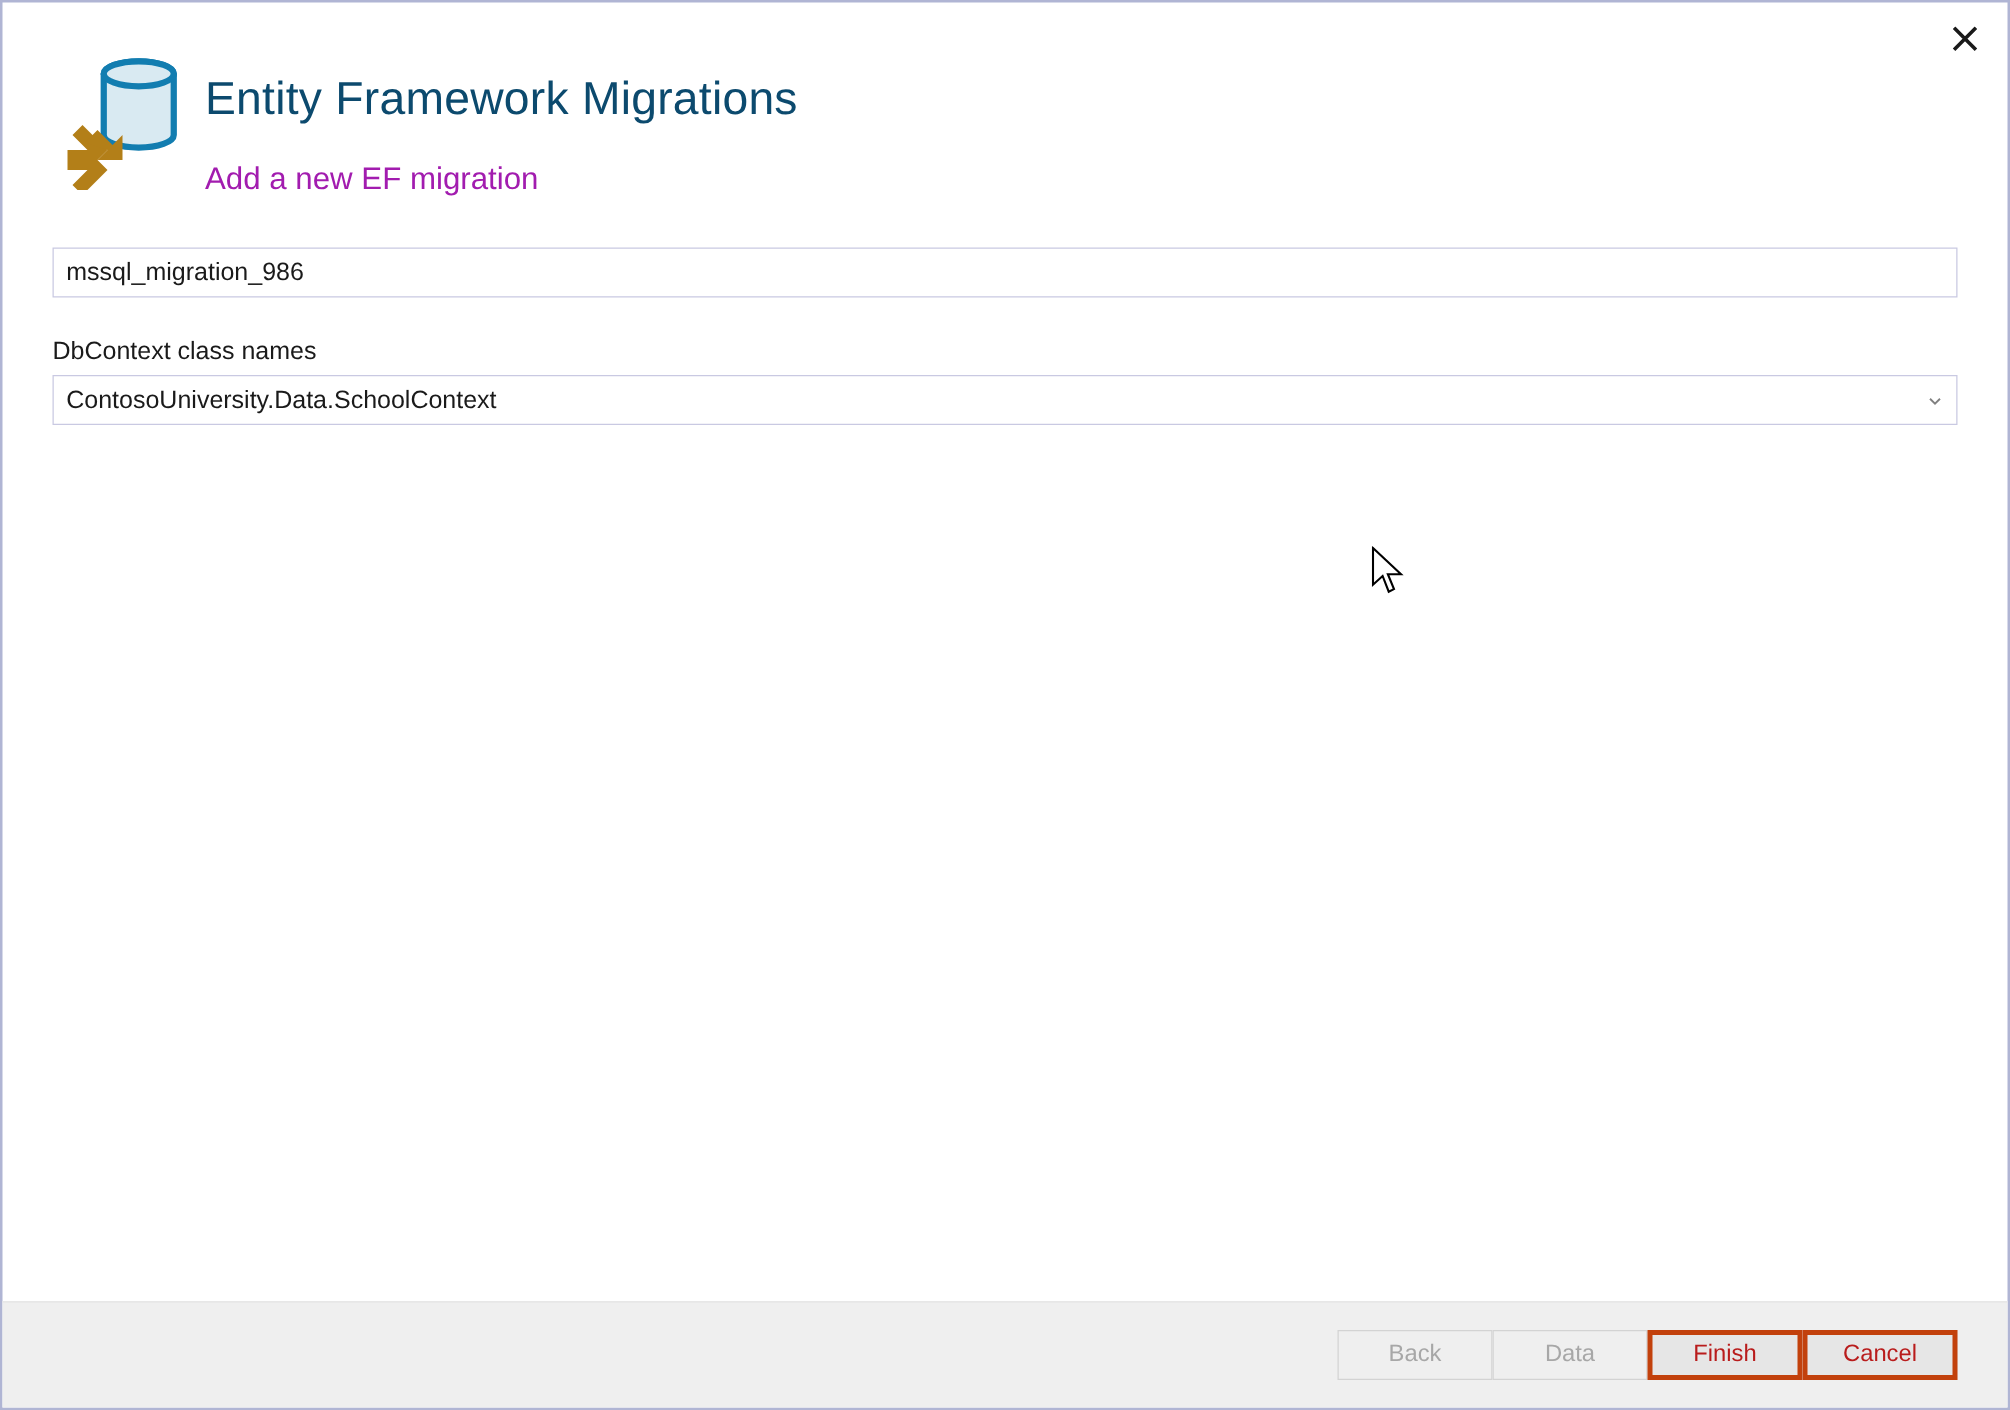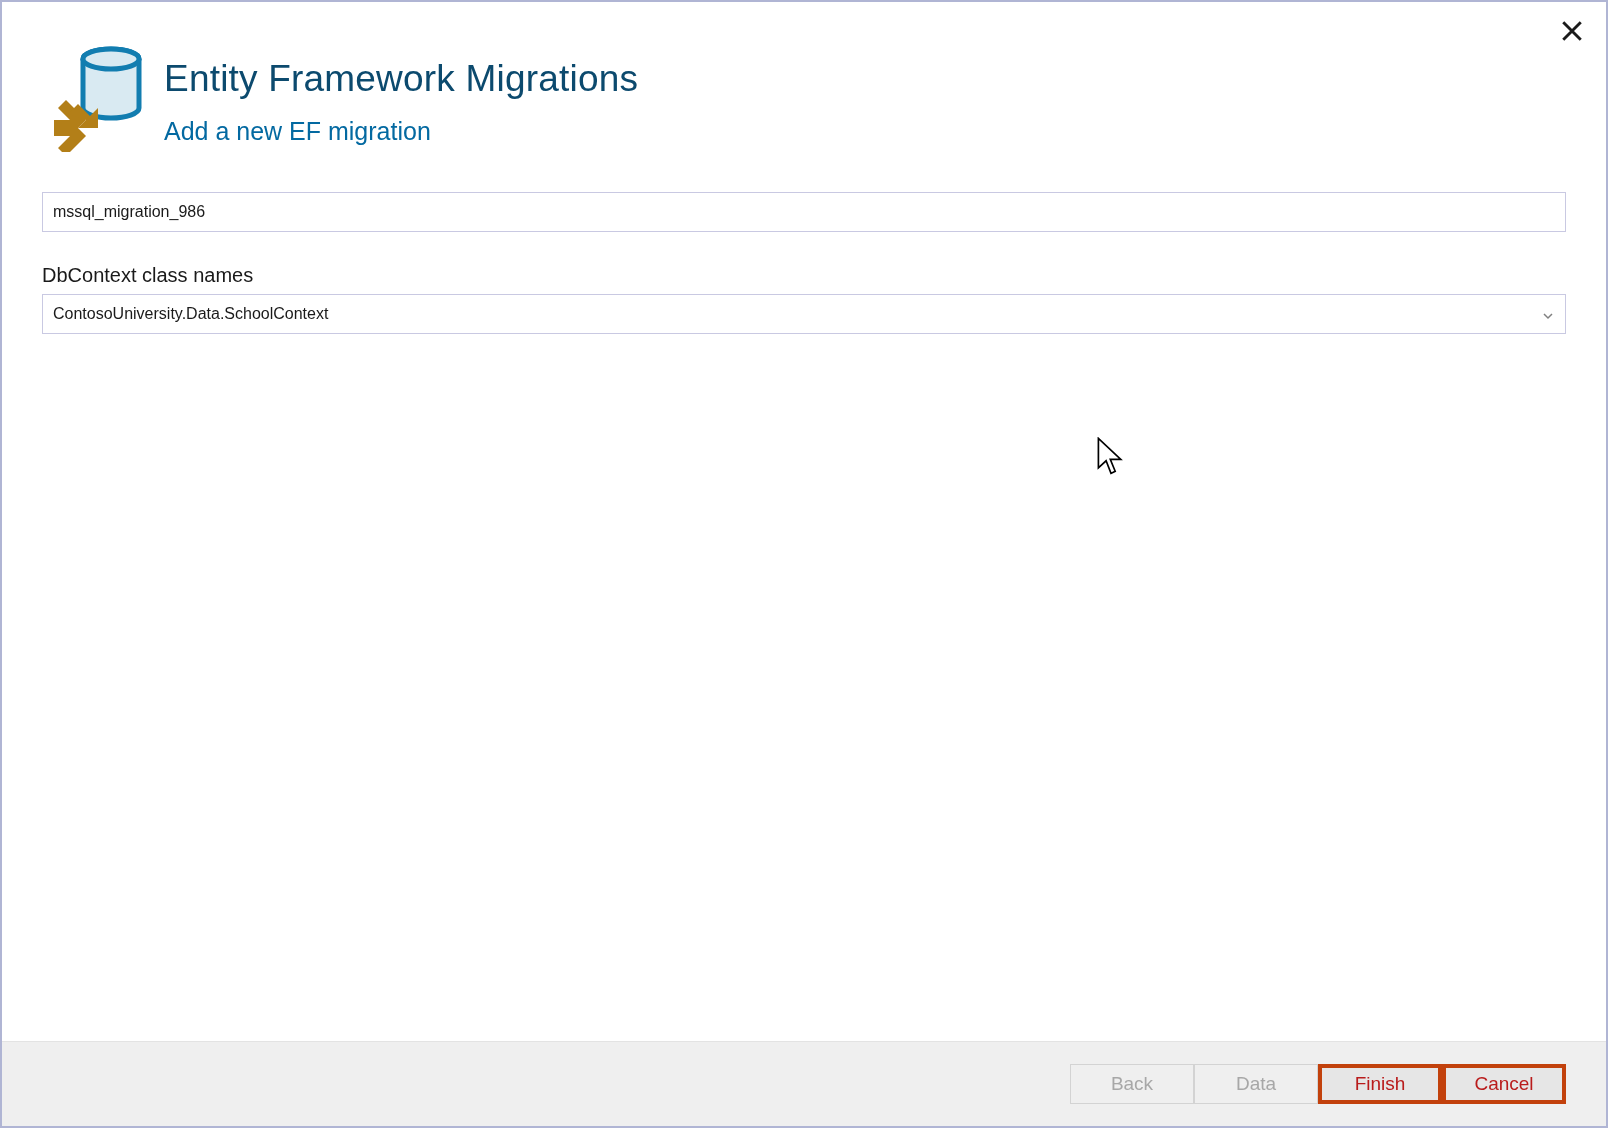--- a/index.html
+++ b/index.html
@@ -54,56 +54,56 @@
     .header-title {
       font-size: 37px;
       font-weight: 300;
       color: #0c4a6e;
       line-height: 1.2;
       letter-spacing: 0.2px;
     }
     .header-subtitle {
       font-size: 25px;
       font-weight: 400;
-      color: #0369a1;
-      margin-top: 16px;
+      color: #a21caf;
+      margin-top: 28px;
     }
     .form-section {
       padding: 10px 40px 0 40px;
       flex: 1;
     }
     .form-group {
       margin-bottom: 32px;
     }
     .form-label {
       font-size: 20px;
       color: #1a1a1a;
       margin-bottom: 7px;
       display: block;
     }
     .text-input {
       width: 100%;
       height: 40px;
       border: 1px solid #c9c9e2;
       padding: 0 10px;
-      font-size: 16px;
+      font-size: 20px;
       font-family: inherit;
       color: #1a1a1a;
       background: #fff;
     }
     .select-wrapper {
       position: relative;
       width: 100%;
     }
     .select-input {
       width: 100%;
       height: 40px;
       border: 1px solid #c9c9e2;
       padding: 0 10px;
-      font-size: 16px;
+      font-size: 20px;
       font-family: inherit;
       color: #1a1a1a;
       background: #fff;
       appearance: none;
       cursor: pointer;
     }
     .select-arrow {
       position: absolute;
       right: 12px;
       top: 50%;

